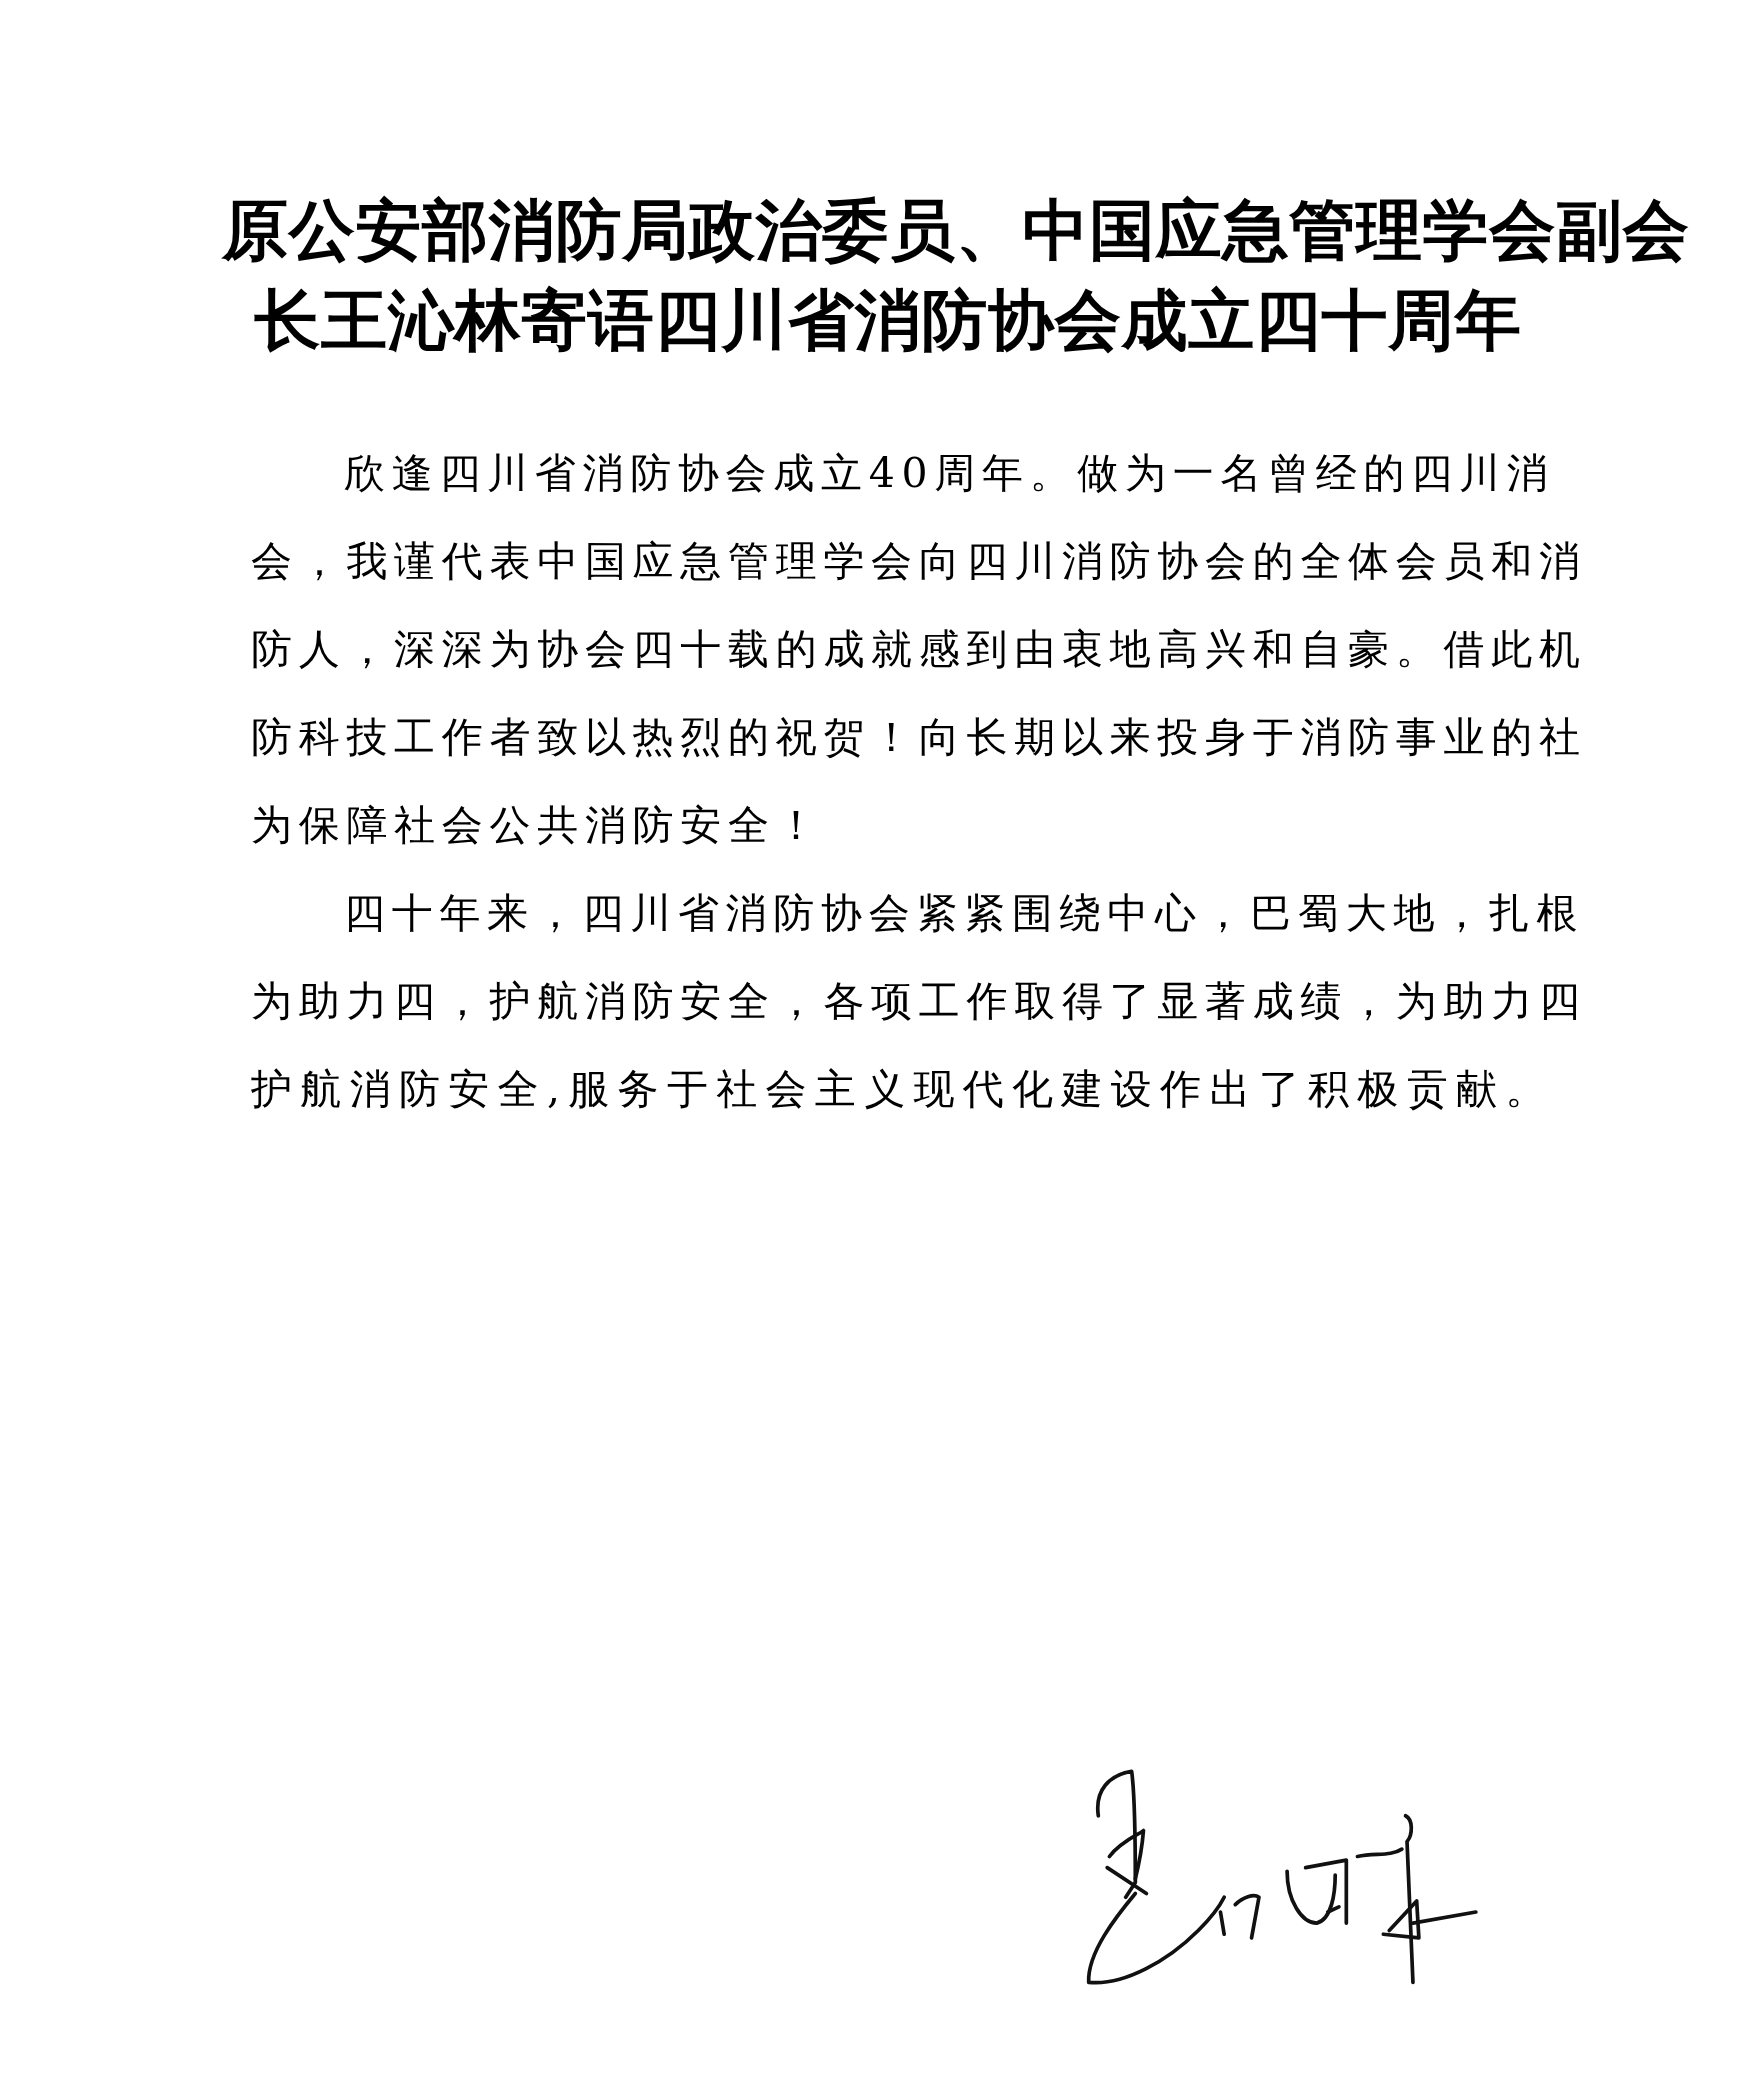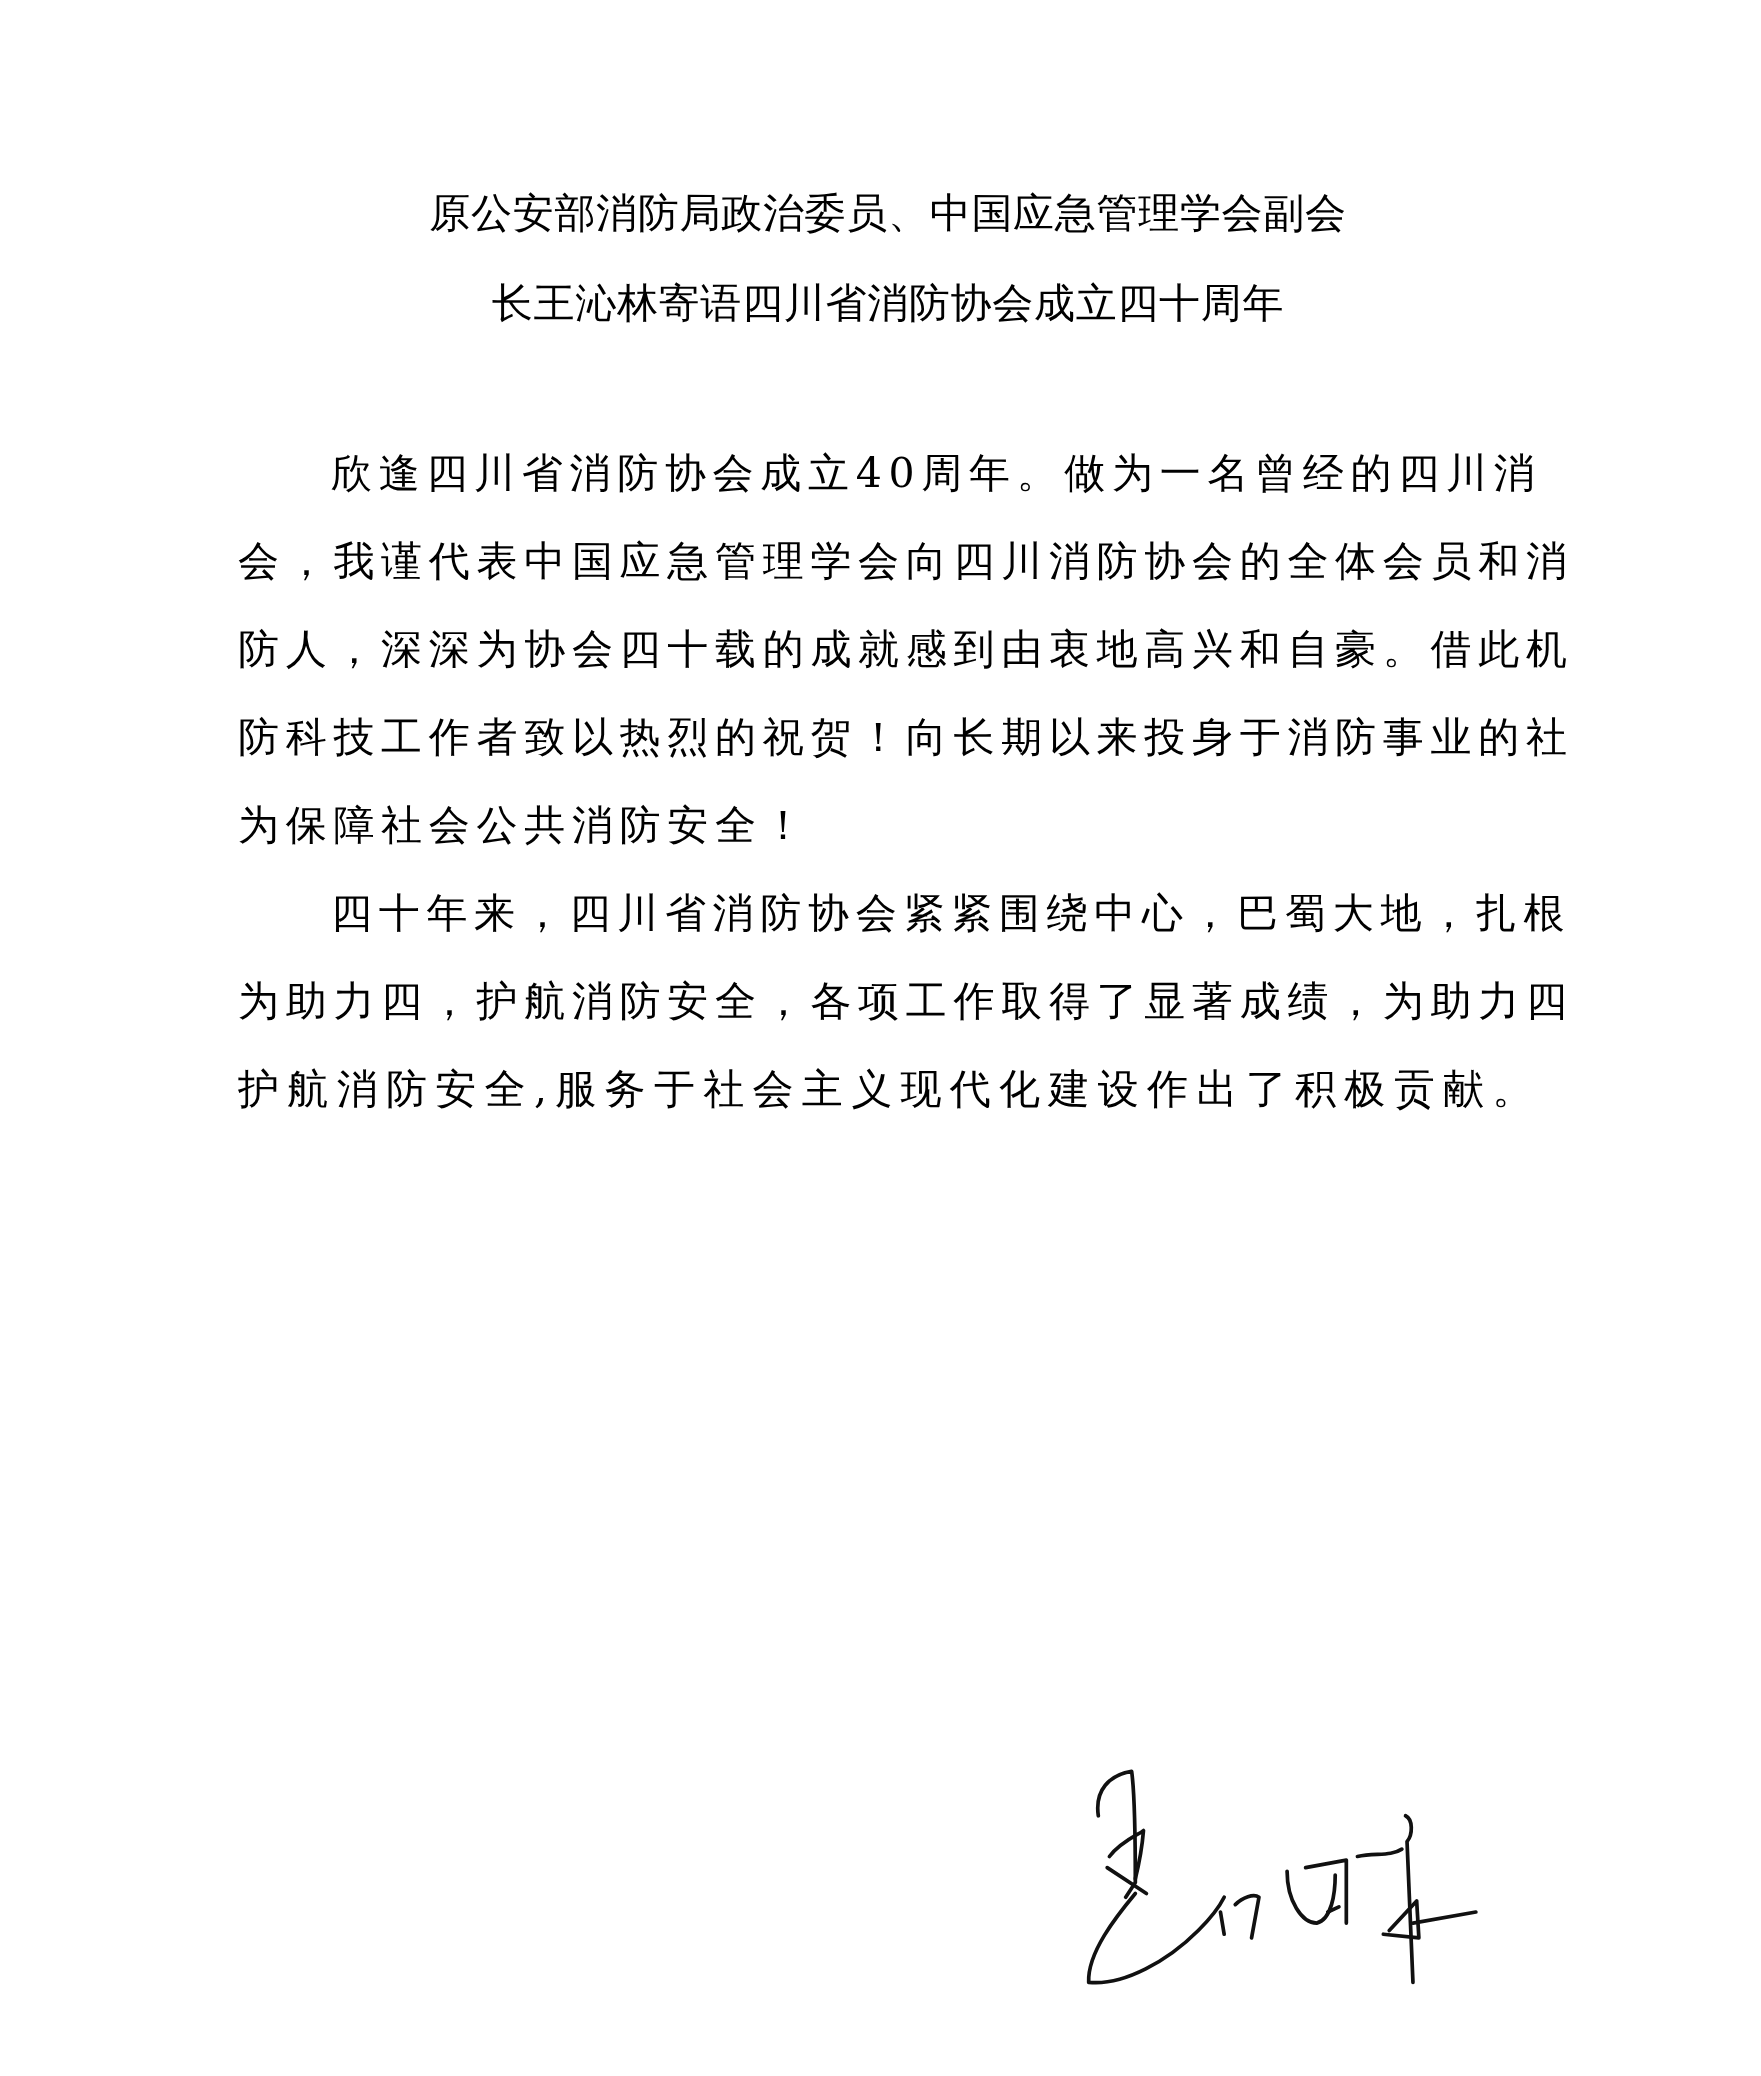--- a/index.html
+++ b/index.html
@@ -21,22 +21,22 @@
       height: 2077px;
       background: #ffffff;
     }
     .title {
       position: absolute;
       left: 222px;
       top: 141px;
       width: 1332px;
       text-align: center;
       font-family: "DejaVu Serif", "Liberation Serif", serif;
-      font-weight: normal;
-      font-size: 41px;
+      font-weight: bold;
+      font-size: 66px;
       line-height: 90px;
       letter-spacing: 0.7px;
       white-space: nowrap;
     }
     .title .tline {
       display: block;
     }
     .body-text {
       position: absolute;
       left: 238px;
@@ -49,20 +49,21 @@
     }
     .para {
       margin: 0;
     }
     .line {
       display: block;
       white-space: nowrap;
       text-align-last: justify;
       text-align: justify;
       width: 1302px;
+      margin-left: 13px;
     }
     .line.indent {
       padding-left: 93px;
       width: 1209px;
     }
     .line.last {
       text-align-last: left;
     }
     .signature {
       position: absolute;

